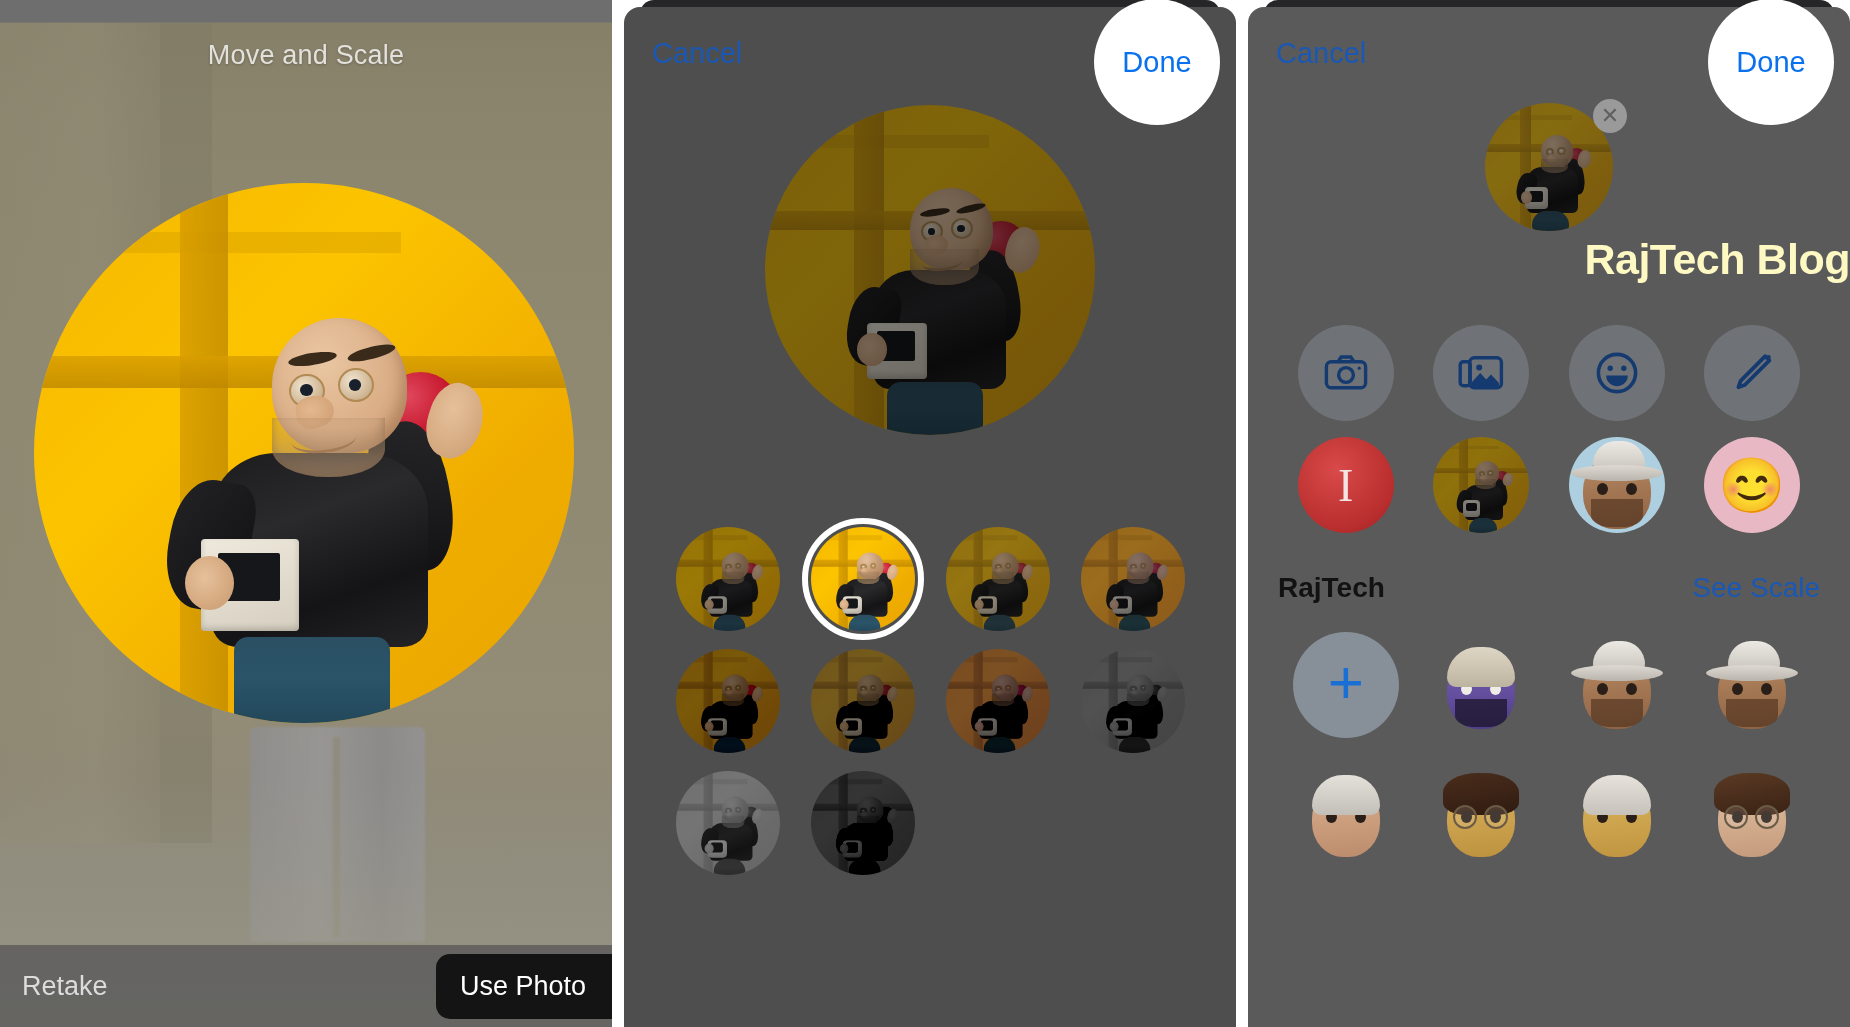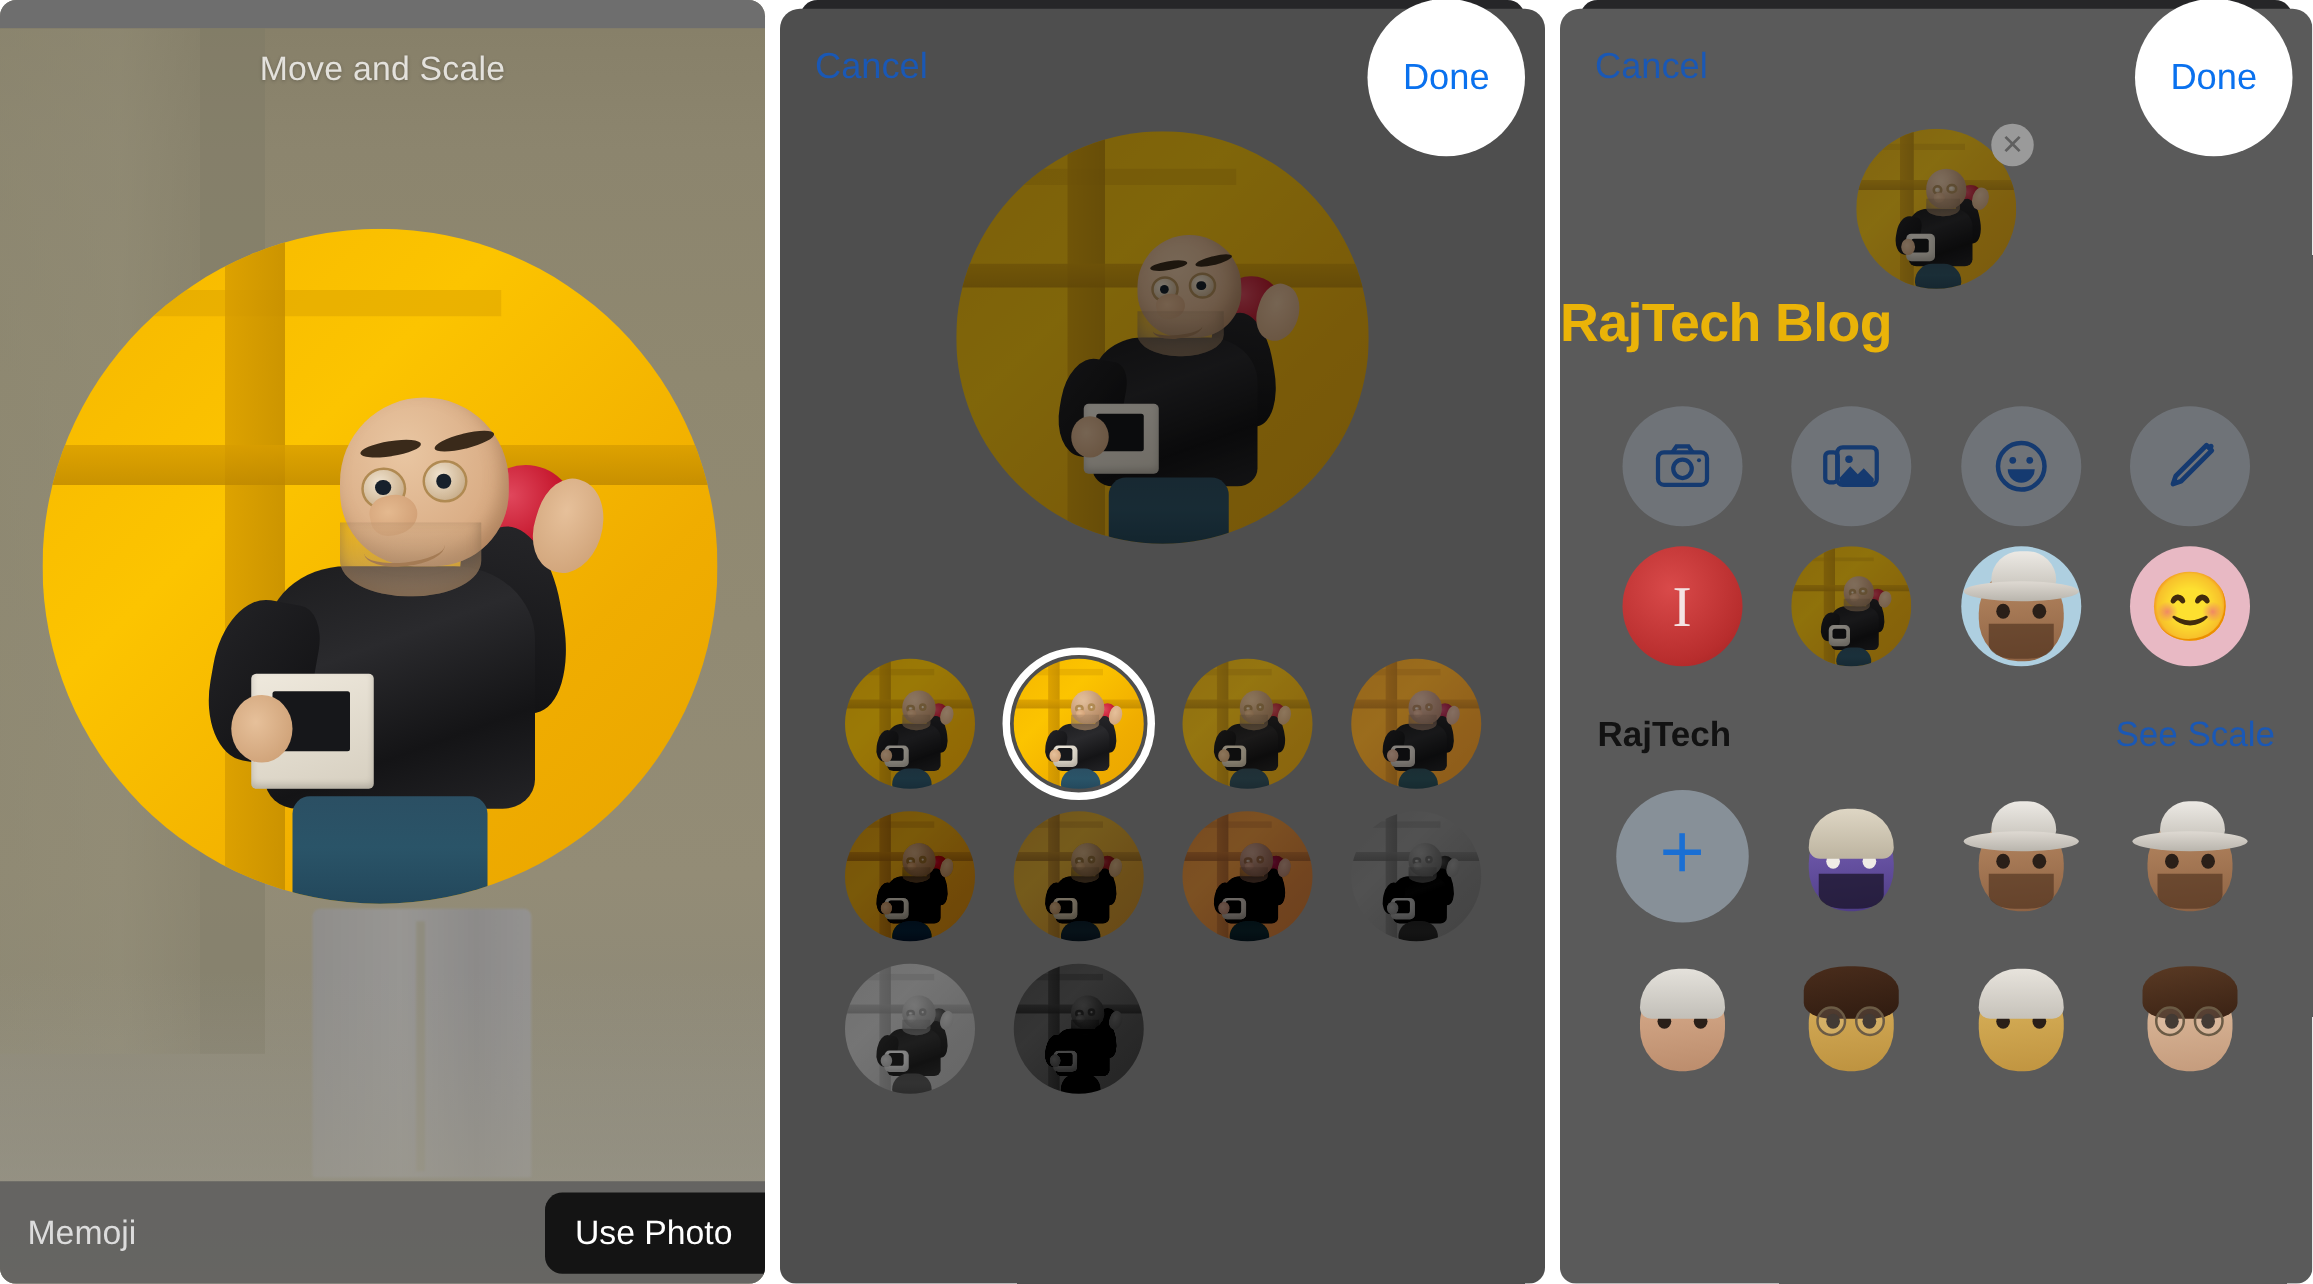--- a/index.html
+++ b/index.html
@@ -8,21 +8,21 @@
     background: #ffffff;
     font-family: "Liberation Sans", sans-serif;
     overflow: hidden;
   }
   .screens {
     display: flex;
     width: 1850px; height: 1027px;
     gap: 12px;
     background: #ffffff;
   }
-  .panel { position: relative; height: 1027px; overflow: hidden; border-radius: 13px; }
+  .panel { position: relative; height: 1027px; overflow: hidden; }
 
   
   .p1 { width: 612px; background: #8a8574; }
   .p1-photo {
     position: absolute; inset: 0;
     background:
       linear-gradient(180deg,
         #6e6e6e 0px, #6e6e6e 22px,
         rgba(135,128,105,1) 23px, rgba(140,133,110,1) 120px,
         rgba(143,136,112,1) 300px,
@@ -266,21 +266,21 @@
   }
   .p3-avatar-x {
     position: absolute; right: -14px; top: -4px;
     width: 34px; height: 34px; border-radius: 50%;
     background: #9a9a9a;
     display: flex; align-items: center; justify-content: center;
     color: #5f5f5f; font-size: 22px; line-height: 1;
   }
   .p3-name {
     position: absolute; left: 0; right: 0; top: 228px;
-    text-align: left; color: #eab308;
+    text-align: right; color: #fef9c3;
     font-size: 43px; font-weight: bold; letter-spacing: -.5px;
   }
   .p3-actions {
     position: absolute; left: 0; right: 0; top: 318px;
     display: grid; grid-template-columns: repeat(4, 1fr);
     justify-items: center; padding: 0 30px;
   }
   .act-circle {
     width: 96px; height: 96px; border-radius: 50%;
     background: rgba(150,160,175,.36);
@@ -409,21 +409,21 @@
         <div class="fg-beard"></div>
         <div class="fg-smile"></div>
         <div class="fg-jeans"></div>
         <div class="fg-mac"></div>
         <div class="fg-macscreen"></div>
         <div class="fg-hand-l"></div>
       </div>
     </div>
 
     <div class="p1-bottombar">
-      <div class="p1-retake">Memoji</div>
+      <div class="p1-retake">Retake</div>
       <div class="p1-usephoto">Use Photo</div>
     </div>
   </div>
 
   <div class="panel p2">
     <div class="sheet-peek"></div>
     <div class="sheet">
       <div class="nav">
         <div class="nav-cancel">Cancel</div>
         <div class="nav-done-wrap">

